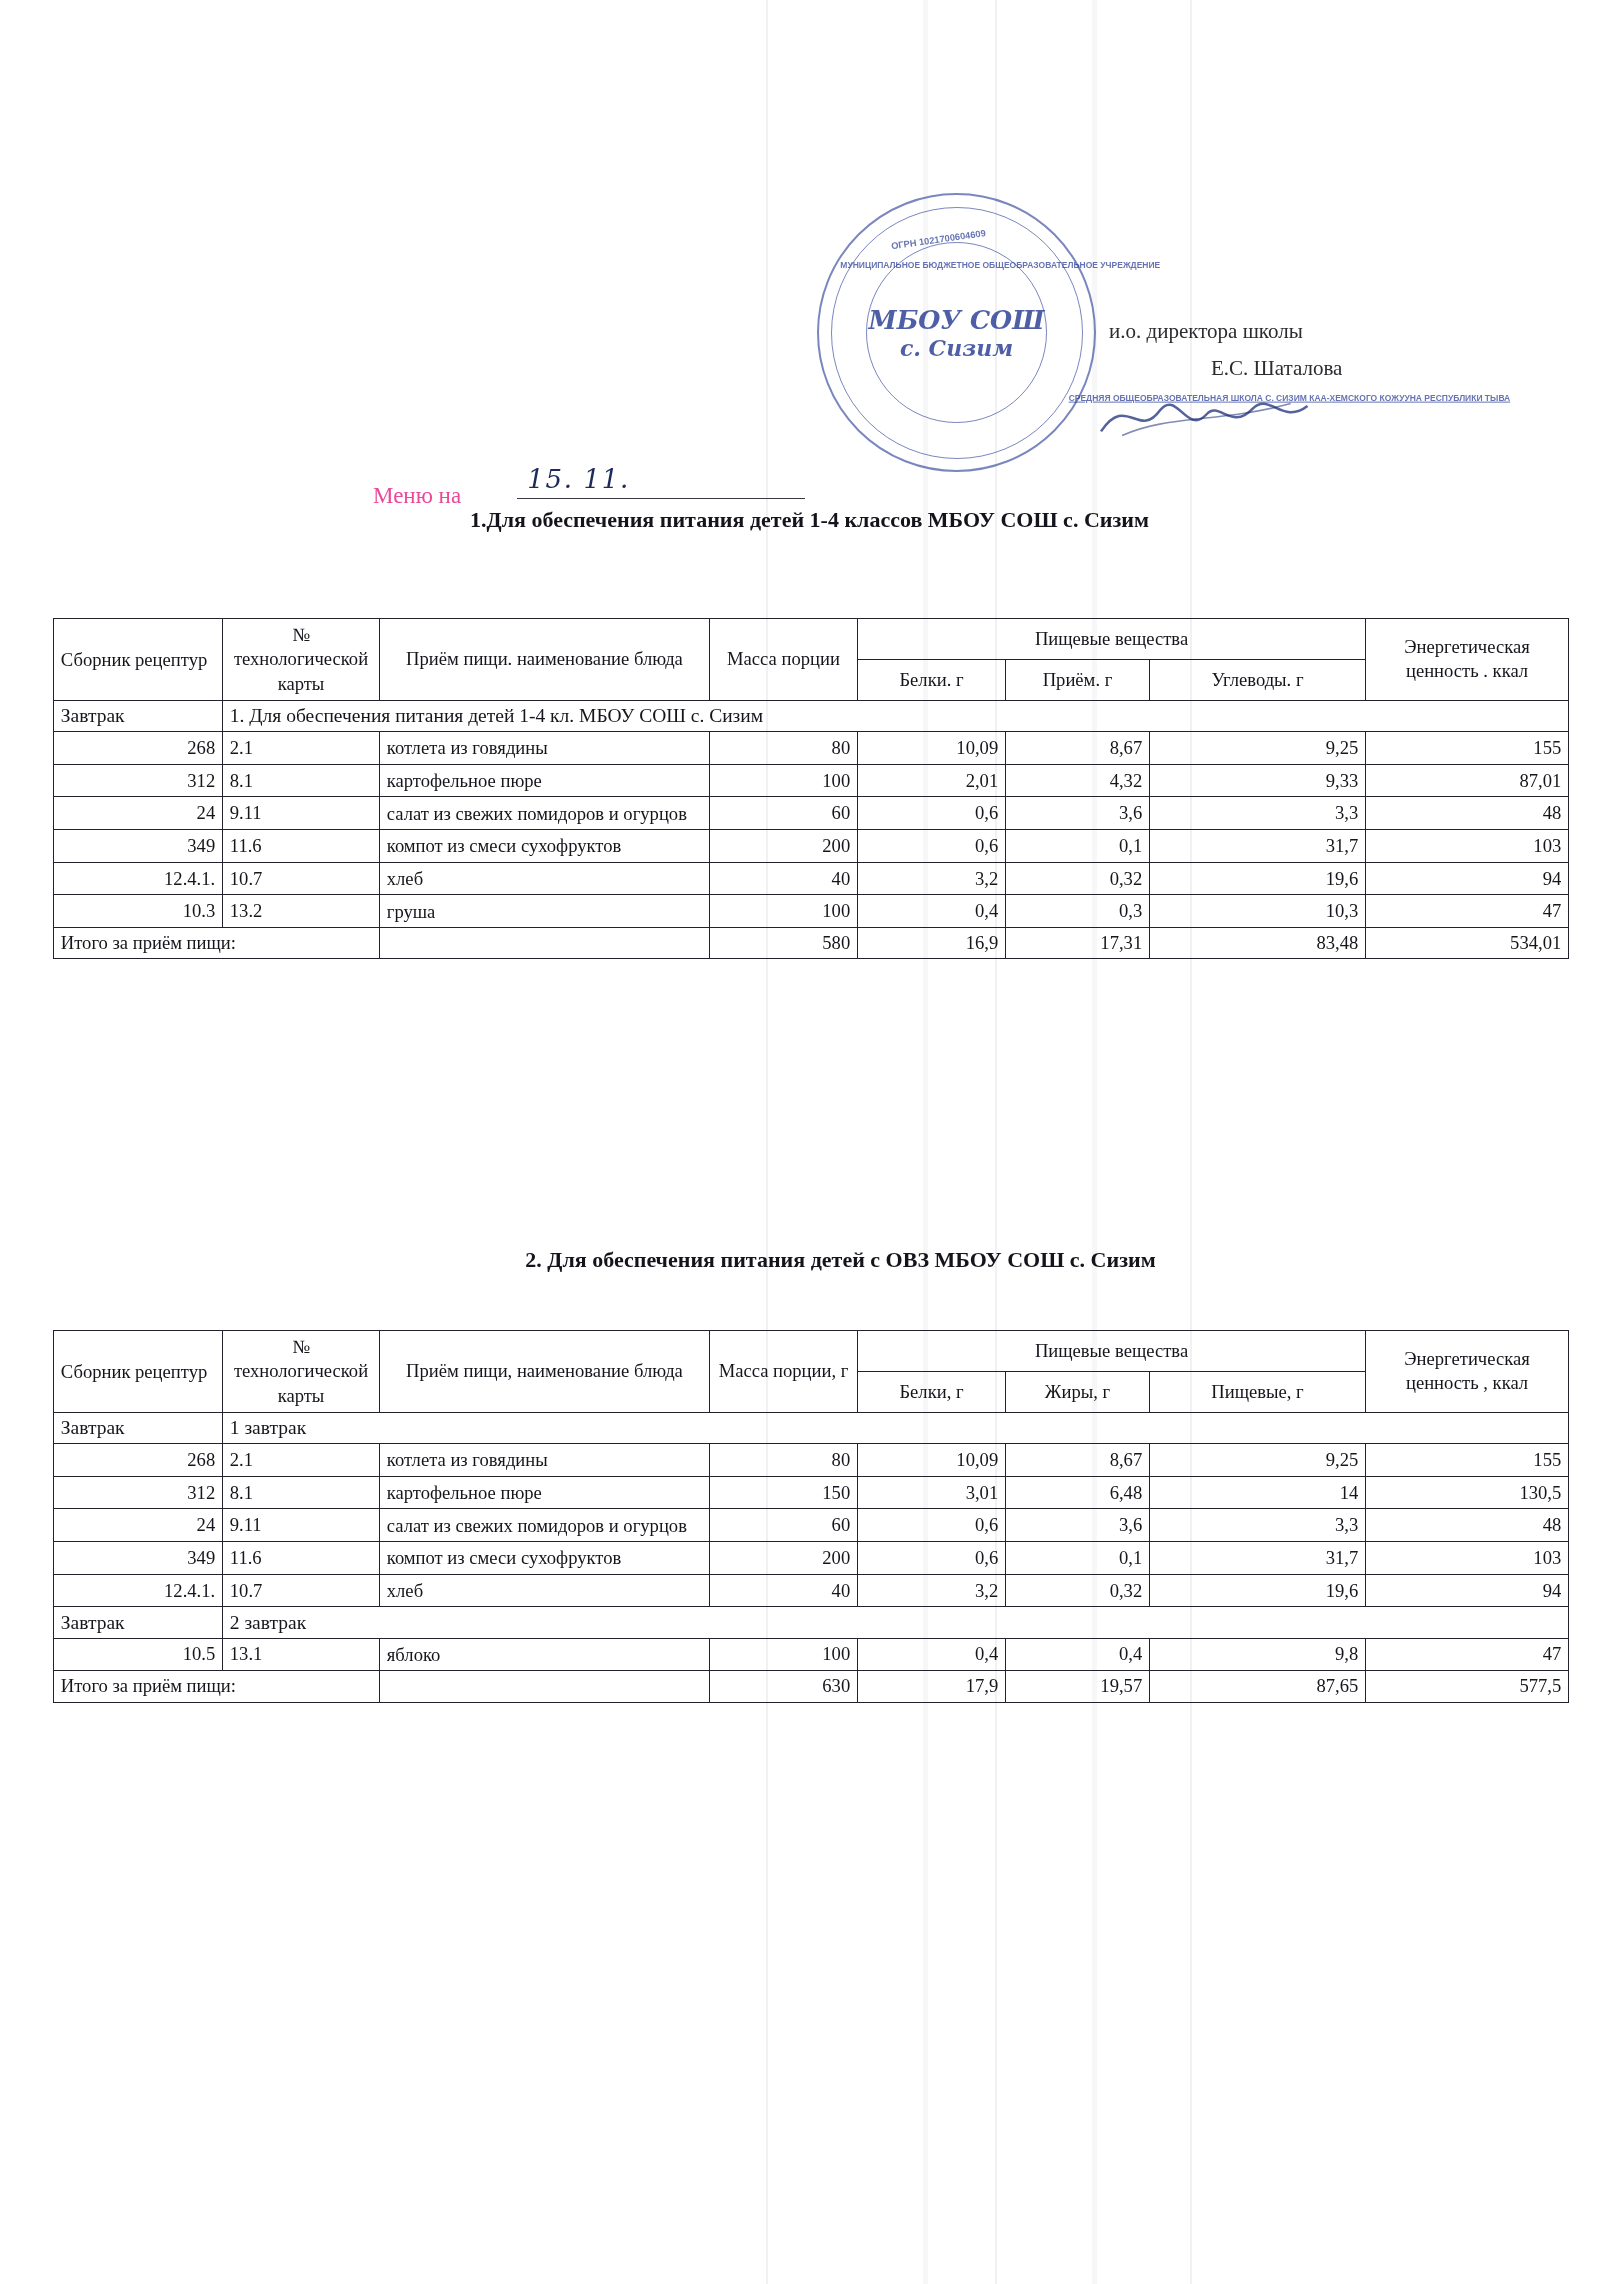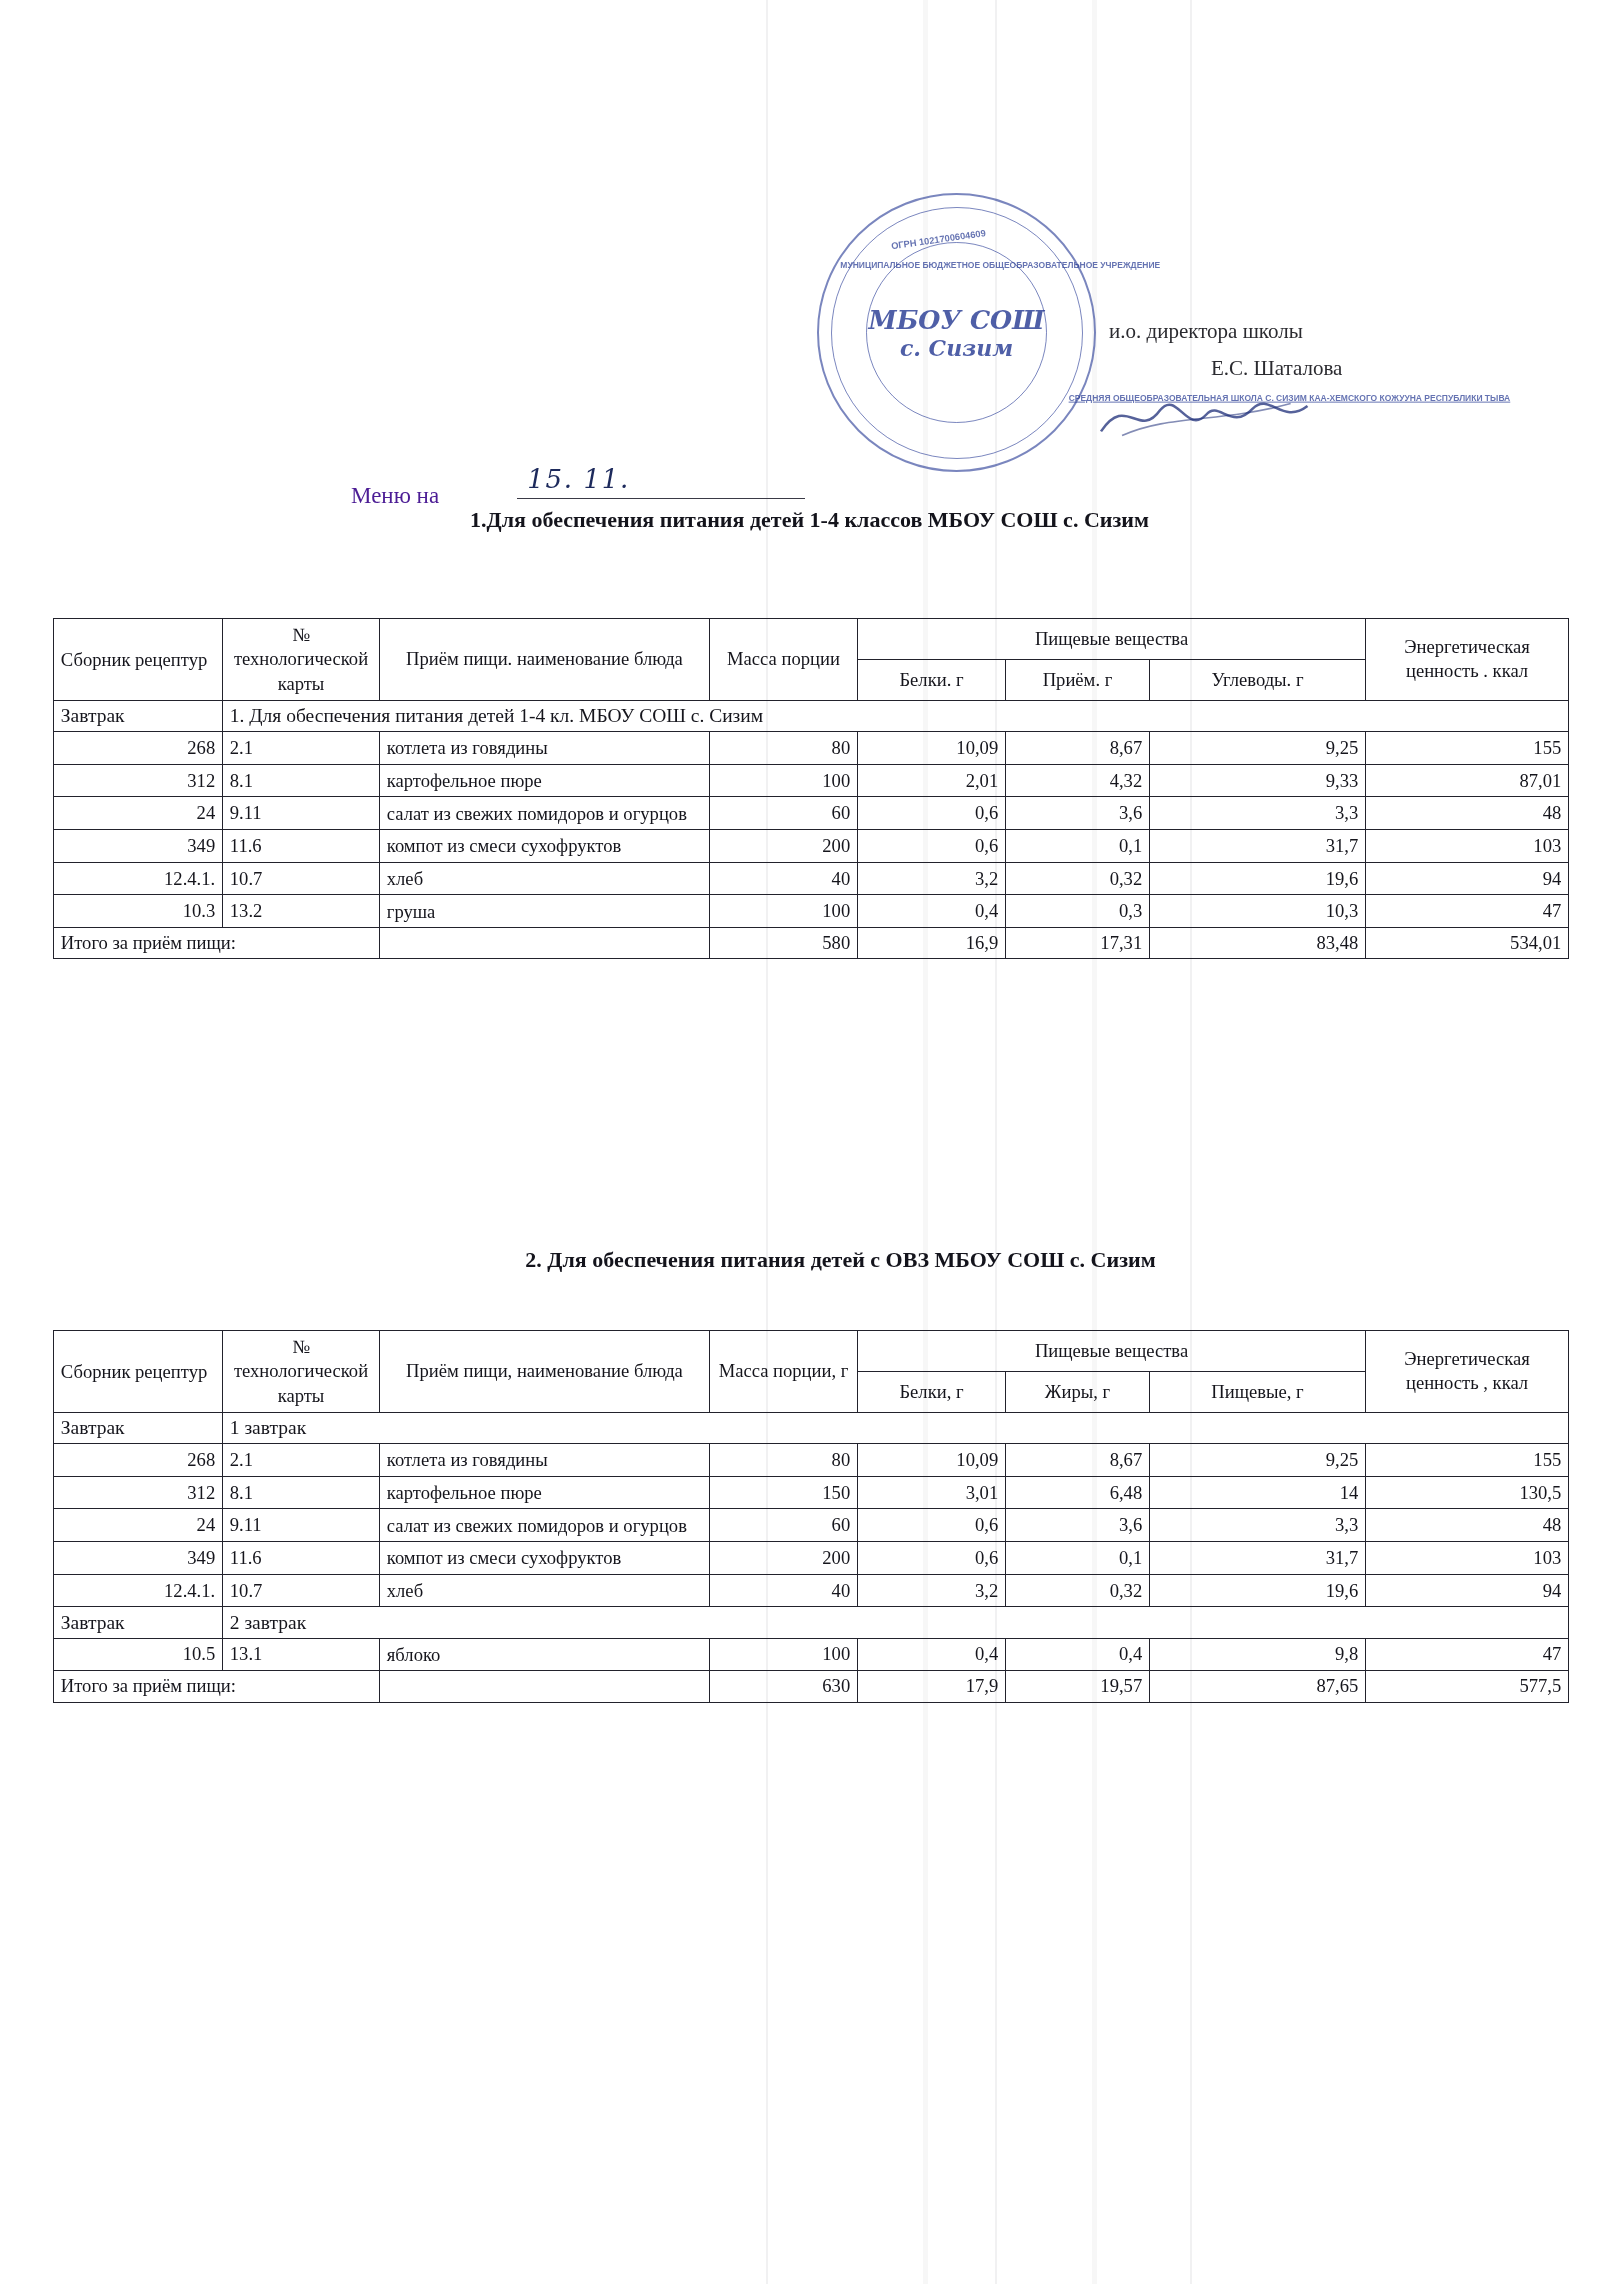--- a/index.html
+++ b/index.html
@@ -40,24 +40,24 @@
     font-size: 21px;
     line-height: 1.75;
     color: #2b2b30;
   }
   .approval .line1 { margin-left: 34px; }
   .approval .line2 { }
   .approval .line3 { margin-left: 102px; }
 
   .menu-label {
     position: absolute;
-    left: 351px;
+    left: 373px;
     top: 483px;
     font-size: 23px;
-    color: #4c1d95;
+    color: #ec4899;
   }
   .menu-date {
     position: absolute;
     left: 517px;
     top: 464px;
     width: 288px;
     border-bottom: 1.7px solid #3a3a46;
     height: 34px;
   }
   .menu-date .handwrite {

